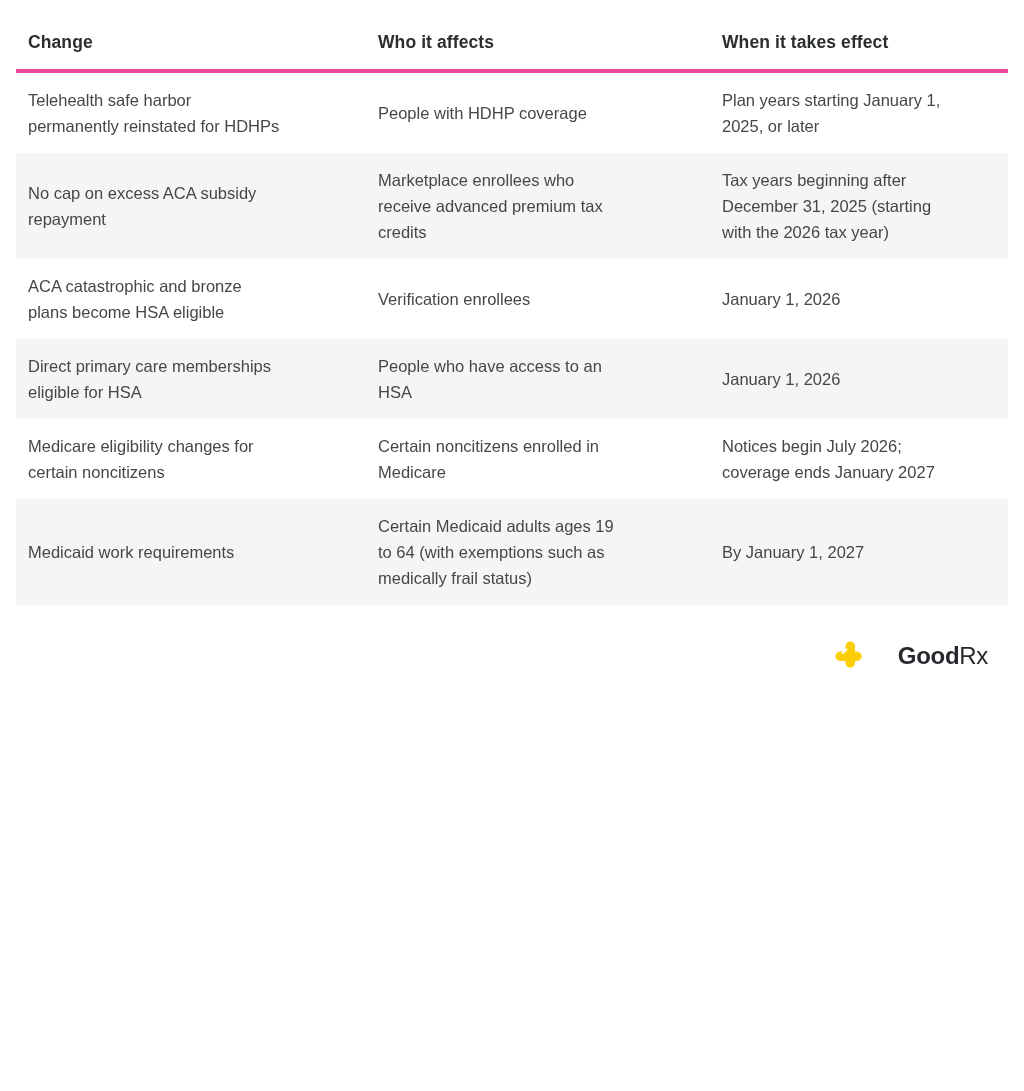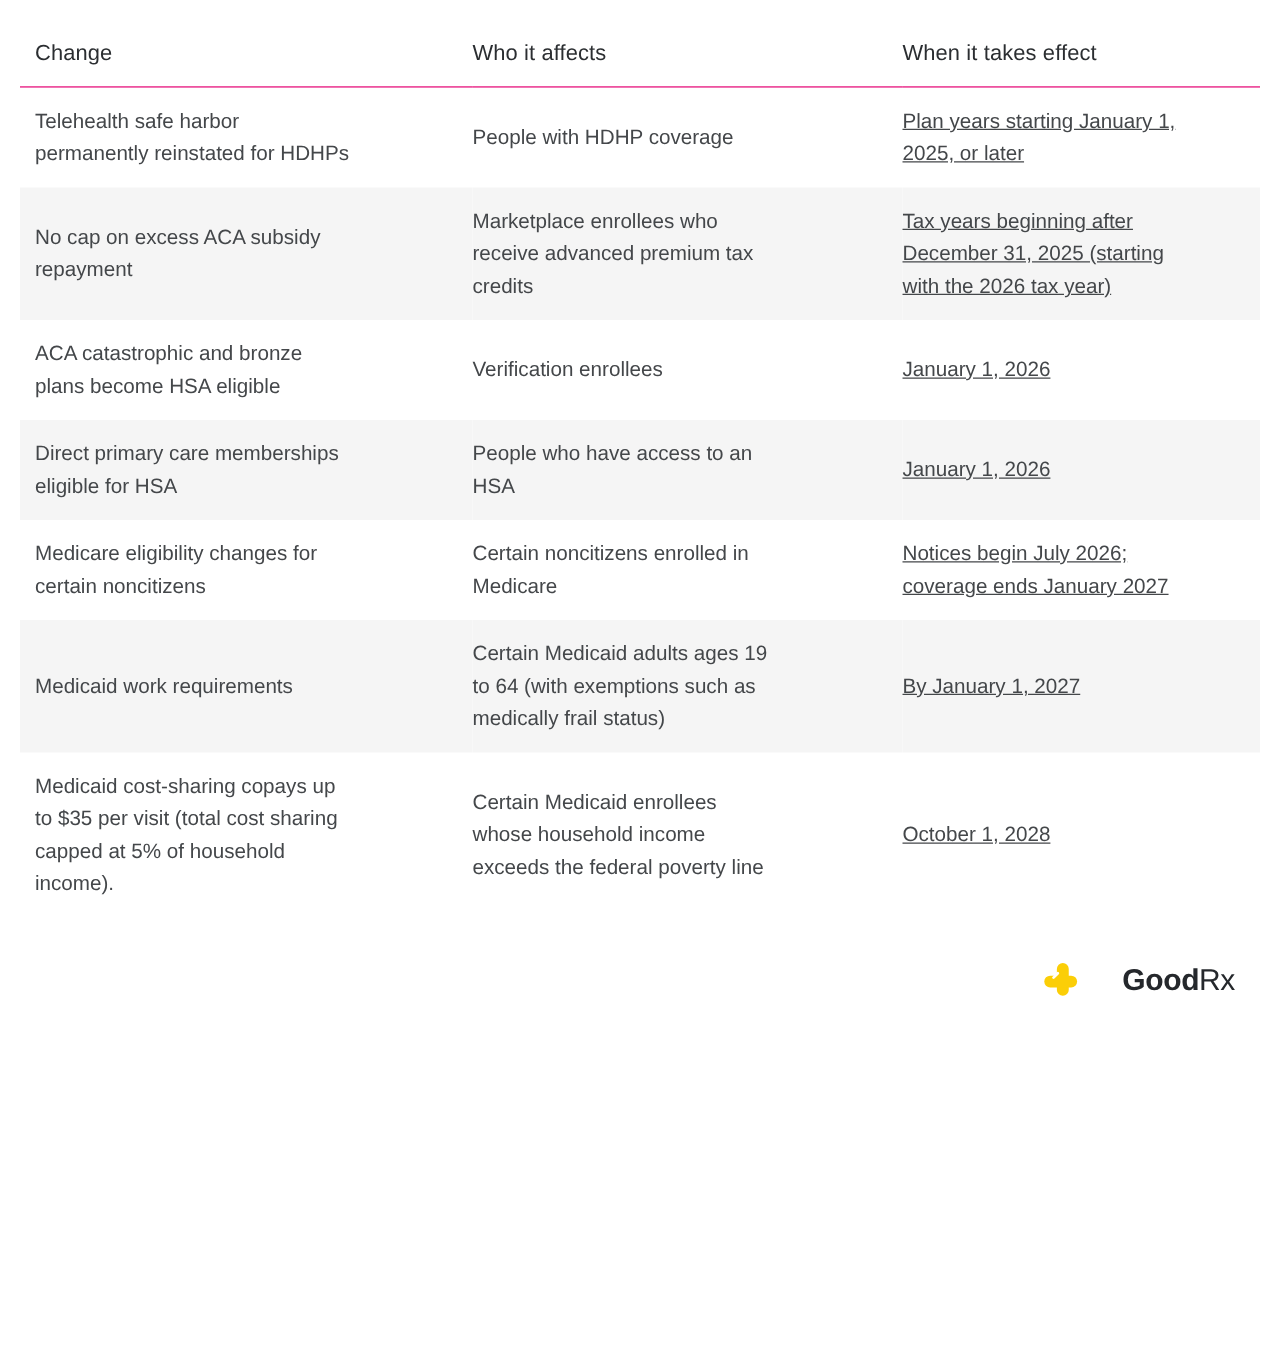--- a/index.html
+++ b/index.html
@@ -21,38 +21,38 @@
     border-collapse: collapse;
     table-layout: fixed;
   }
   col.col-change { width: 362px; }
   col.col-who    { width: 344px; }
   col.col-when   { width: 286px; }
 
   thead th {
     text-align: left;
     font-size: 17.5px;
-    font-weight: 400;
+    font-weight: 700;
     color: #2b2e31;
     padding: 6px 20px 16px 0;
-    border-bottom: 1px solid #ec4899;
+    border-bottom: 4px solid #ec4899;
     letter-spacing: 0.1px;
   }
   thead th:first-child { padding-left: 12px; }
 
   tbody td {
     font-size: 16.5px;
     line-height: 26px;
     color: #44474a;
     vertical-align: middle;
     padding: 14px 24px 14px 0;
     white-space: pre-line;
   }
   tbody td:first-child { padding-left: 12px; }
-  tbody td:last-child  { padding-right: 8px; text-decoration: underline; }
+  tbody td:last-child  { padding-right: 8px; }
   tbody tr:nth-child(even) { background: #f5f5f5; }
 
   .footer {
     display: flex;
     justify-content: flex-end;
     align-items: center;
     gap: 9px;
     padding: 36px 20px 0 0;
   }
   .brand-icon { display: block; }
@@ -122,30 +122,20 @@
         <td>Notices begin July 2026;
 coverage ends January 2027</td>
       </tr>
       <tr>
         <td>Medicaid work requirements</td>
         <td>Certain Medicaid adults ages 19
 to 64 (with exemptions such as
 medically frail status)</td>
         <td>By January 1, 2027</td>
       </tr>
-      <tr>
-        <td>Medicaid cost-sharing copays up
-to $35 per visit (total cost sharing
-capped at 5% of household
-income).</td>
-        <td>Certain Medicaid enrollees
-whose household income
-exceeds the federal poverty line</td>
-        <td>October 1, 2028</td>
-      </tr>
     </tbody>
   </table>
 
   <div class="footer">
     <span>
       <svg class="brand-icon" width="30" height="30" viewBox="0 0 36 36" aria-hidden="true">
         <g fill="#fbce07">
           <rect x="12.6" y="0.5" width="11.4" height="31.5" rx="5.7"></rect>
           <rect x="0.5" y="12.6" width="31.5" height="11.4" rx="5.7"></rect>
         </g>

